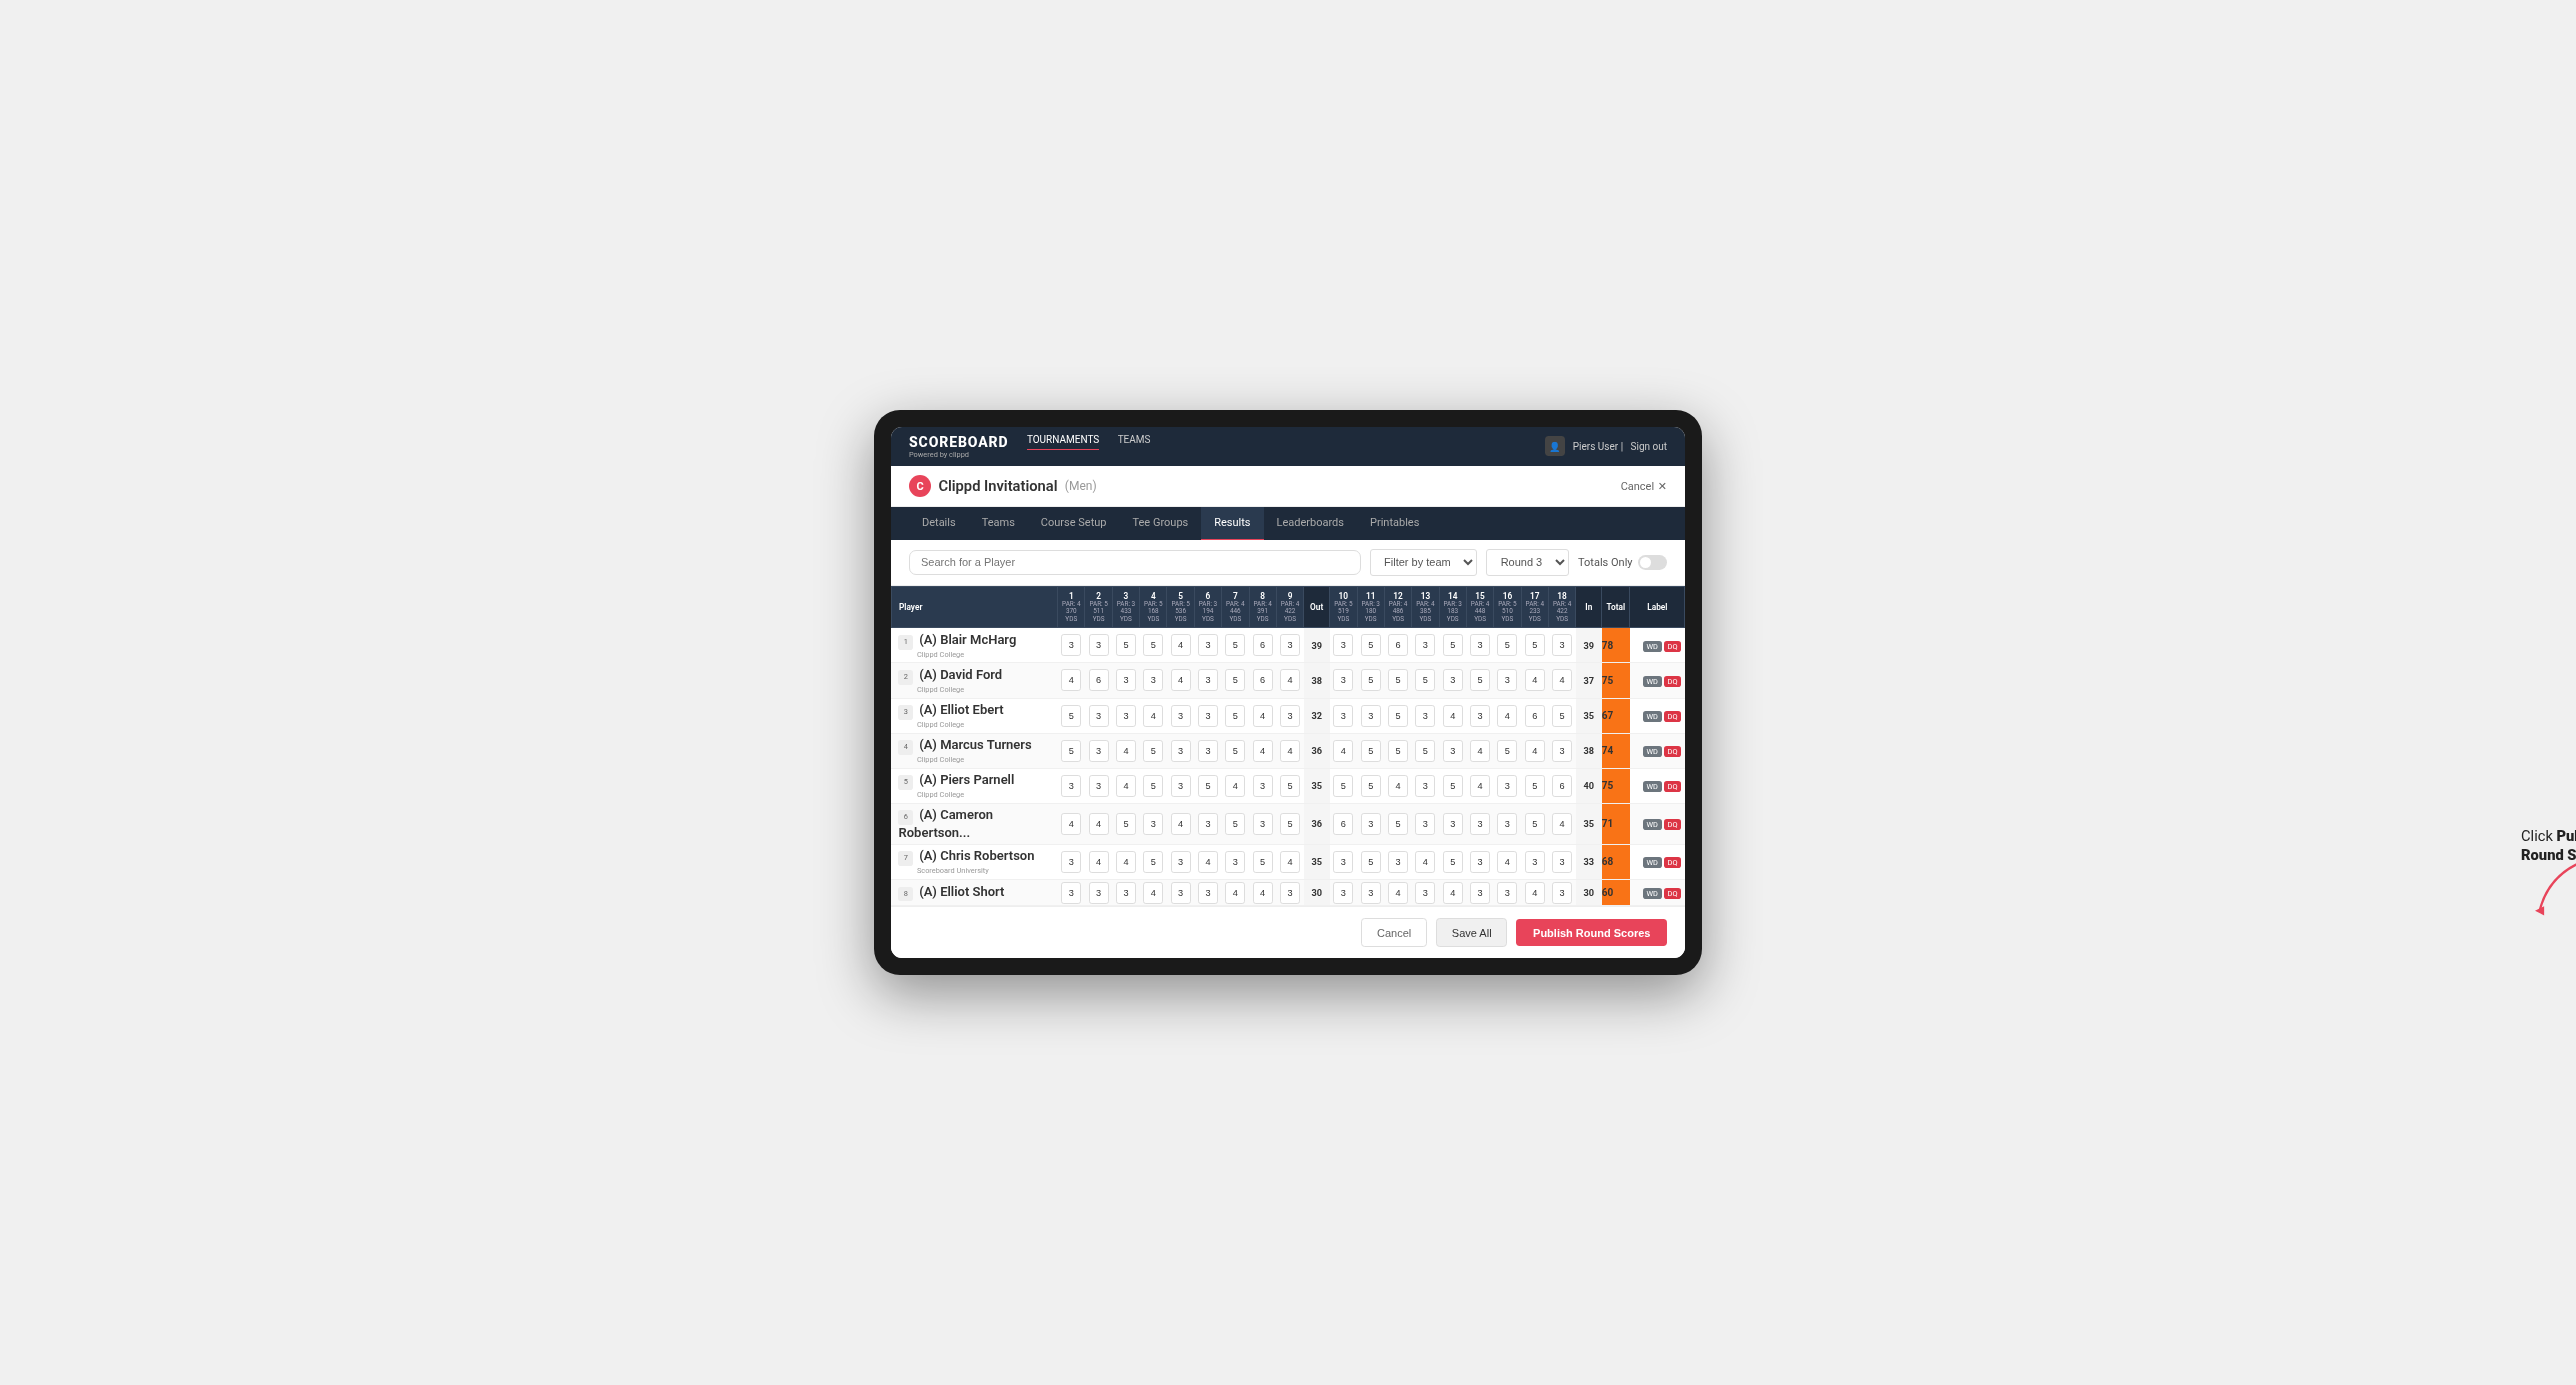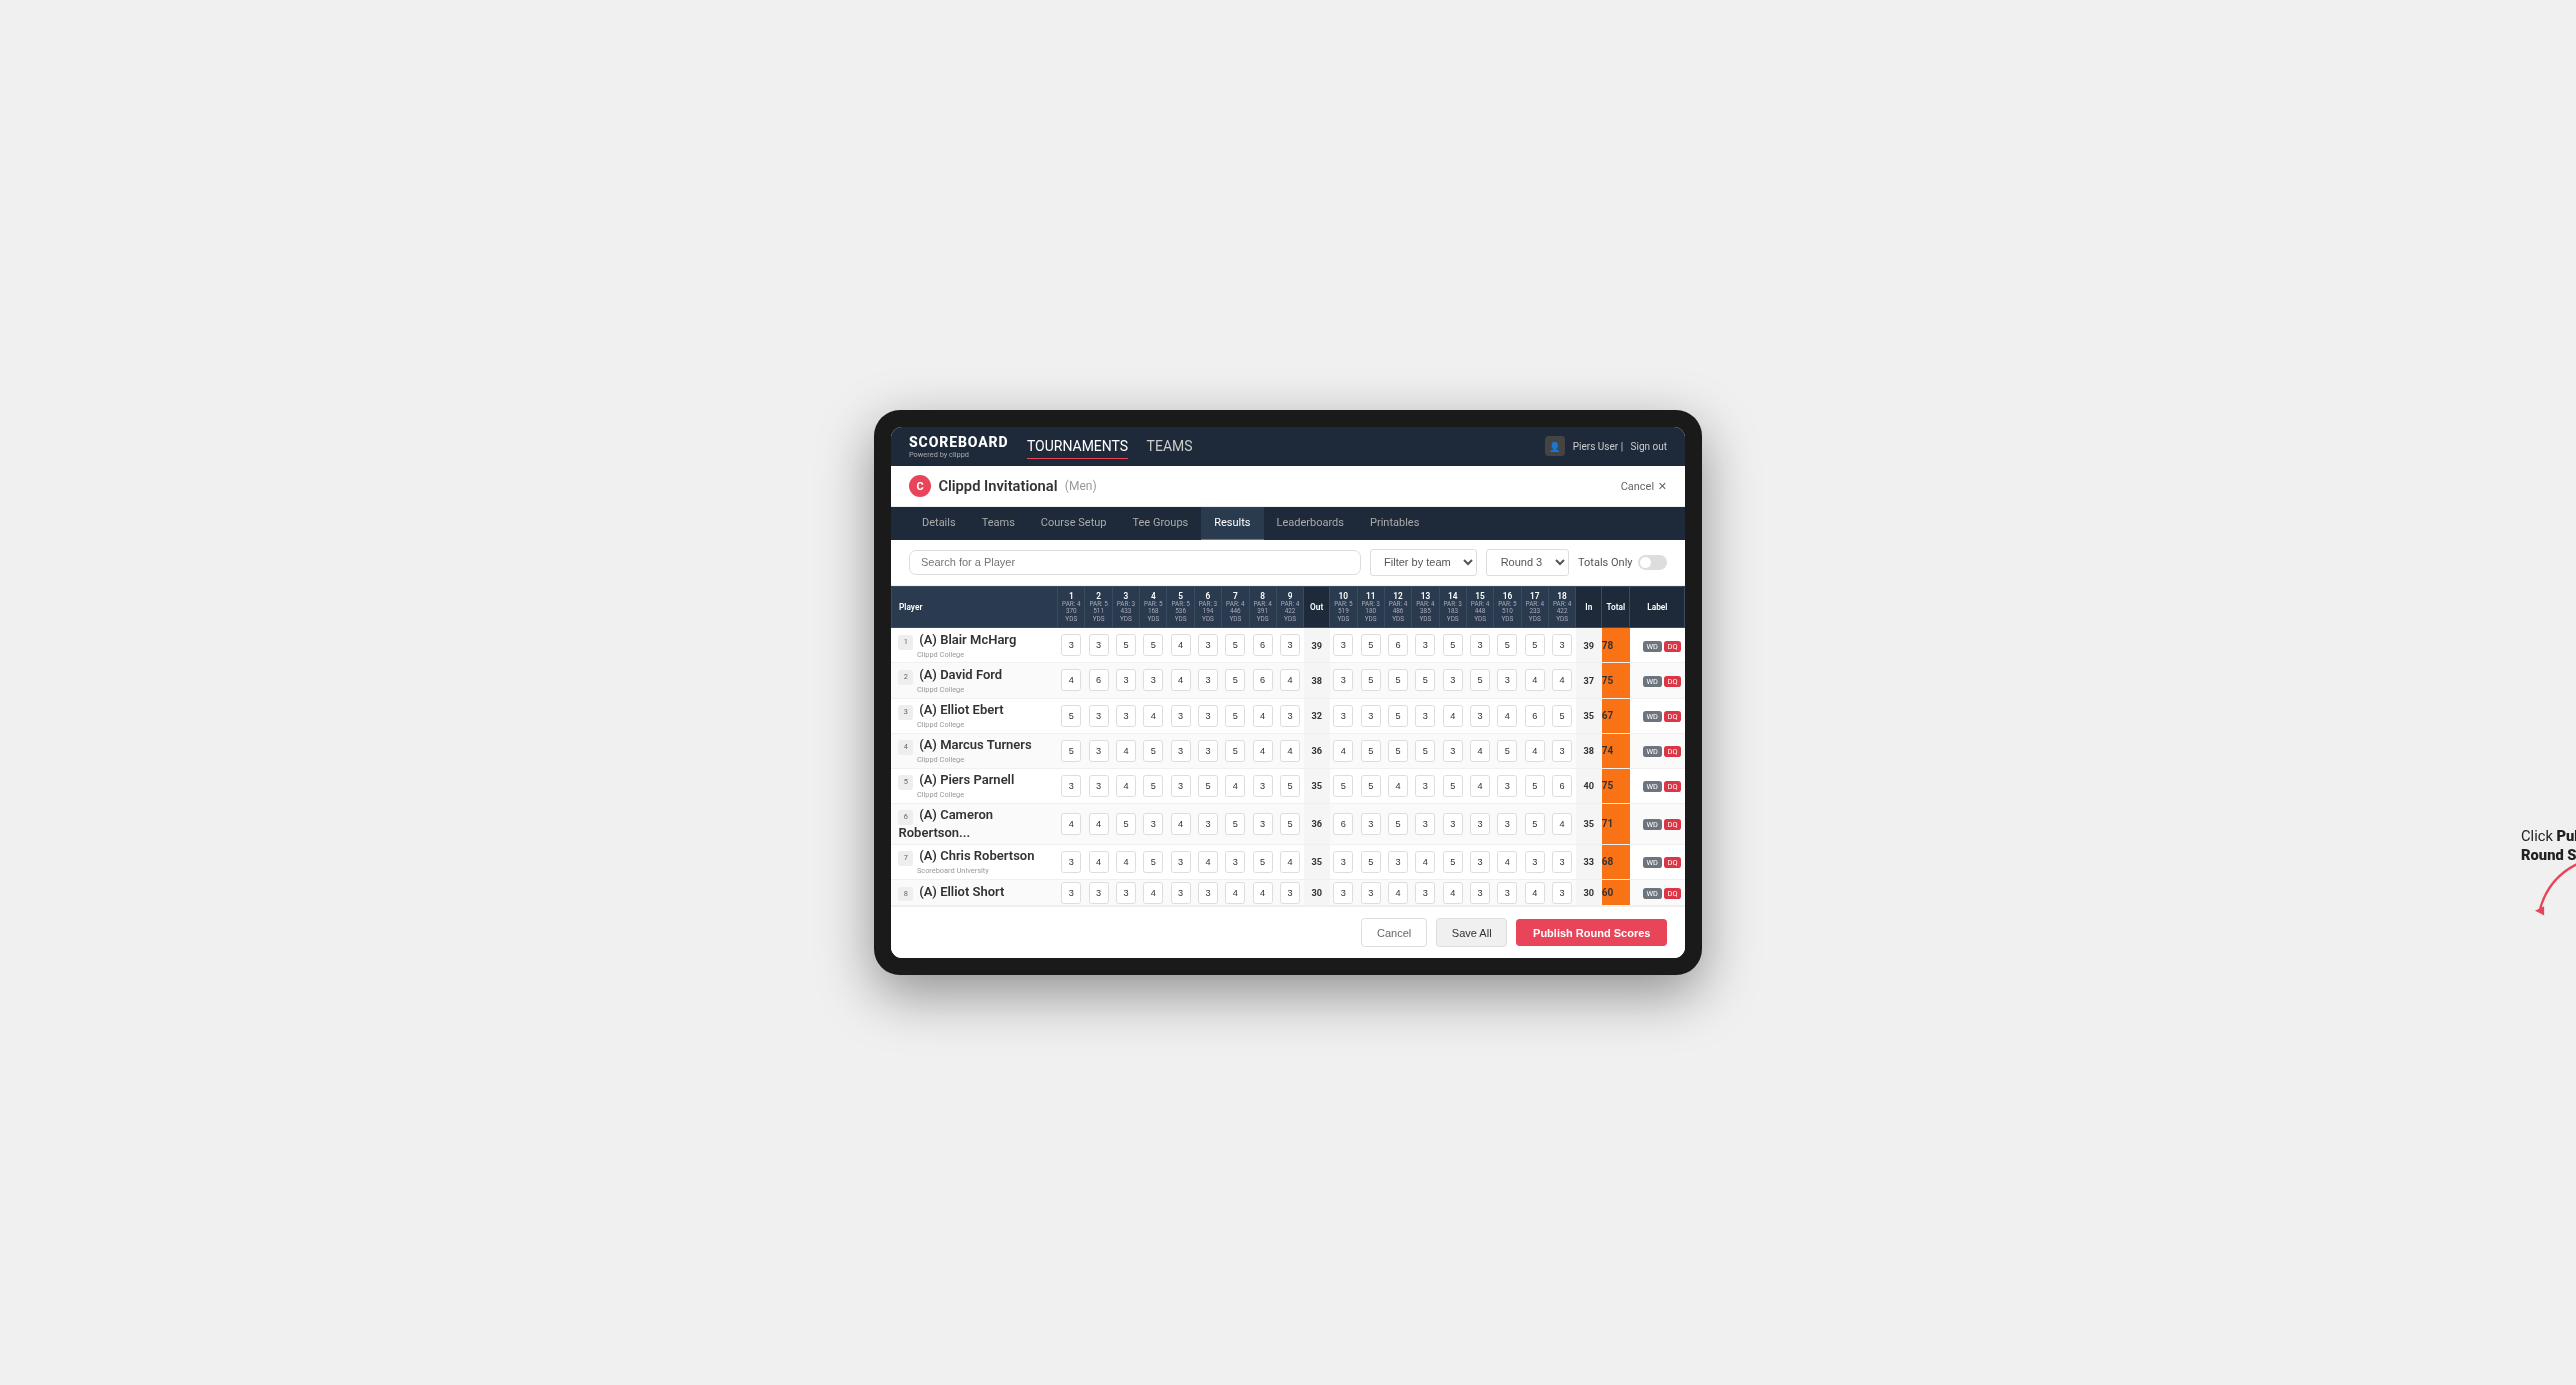--- a/index.html
+++ b/index.html
@@ -65,34 +65,34 @@
     }
 
     .nav-links {
       display: flex;
       gap: 18.4px;
       margin-left: 18.4px;
     }
 
     .nav-link {
       color: #ccc;
-      font-size: 14px;
+      font-size: 10px;
       text-decoration: none;
       padding-bottom: 3.7px;
       cursor: pointer;
     }
 
     .nav-link.active {
       color: #fff;
       border-bottom: 1.8px solid #e8445a;
     }
 
     .header-left {
       display: flex;
-      align-items: flex-end;
+      align-items: flex-start;
     }
 
     .header-right {
       display: flex;
       align-items: center;
       gap: 7.4px;
       color: #ccc;
       font-size: 10px;
     }
 

